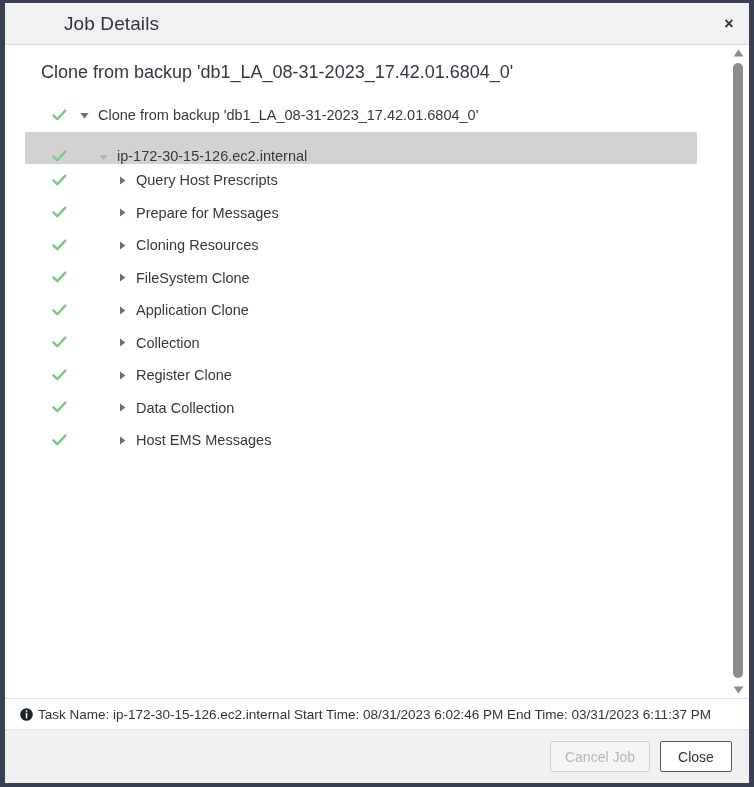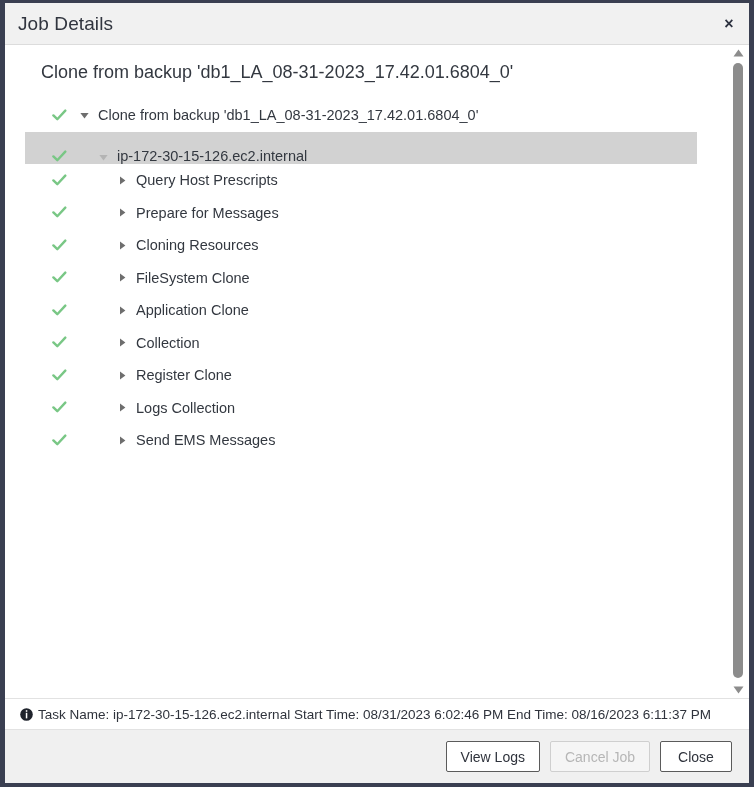--- a/index.html
+++ b/index.html
@@ -28,20 +28,21 @@
   }
   
   .titlebar {
     position: relative;
     height: 41px;
     flex: 0 0 41px;
     background: #f1f1f1;
     border-bottom: 1px solid #dcdcdc;
     display: flex;
     align-items: center;
+    padding-left: 46px;
   }
   .titlebar-title {
     font-size: 19px;
     color: #31353f;
     padding-left: 13px;
     letter-spacing: 0.1px;
     white-space: nowrap;
   }
   .close-btn {
     position: absolute;
@@ -359,34 +360,34 @@
             <div class="status-icon">
               <svg width="15" height="13" viewBox="0 0 15 13">
                 <path d="M1.4 6.4 L5.3 10.2 L13.3 1.6" stroke="#79c785" stroke-width="2.4" fill="none" stroke-linecap="round" stroke-linejoin="round"></path>
               </svg>
             </div>
             <div class="twisty">
               <svg width="7" height="9" viewBox="0 0 7 9">
                 <polygon points="1,0.4 6.4,4.5 1,8.6" fill="#6e6e6e"></polygon>
               </svg>
             </div>
-            <div class="node-label">Logs Collection</div>
-          </div>
-          <div class="tree-row lvl2">
-            <div class="status-icon">
-              <svg width="15" height="13" viewBox="0 0 15 13">
-                <path d="M1.4 6.4 L5.3 10.2 L13.3 1.6" stroke="#79c785" stroke-width="2.4" fill="none" stroke-linecap="round" stroke-linejoin="round"></path>
-              </svg>
-            </div>
-            <div class="twisty">
-              <svg width="7" height="9" viewBox="0 0 7 9">
-                <polygon points="1,0.4 6.4,4.5 1,8.6" fill="#6e6e6e"></polygon>
-              </svg>
-            </div>
-            <div class="node-label">Send EMS Messages</div>
+            <div class="node-label">Data Collection</div>
+          </div>
+          <div class="tree-row lvl2">
+            <div class="status-icon">
+              <svg width="15" height="13" viewBox="0 0 15 13">
+                <path d="M1.4 6.4 L5.3 10.2 L13.3 1.6" stroke="#79c785" stroke-width="2.4" fill="none" stroke-linecap="round" stroke-linejoin="round"></path>
+              </svg>
+            </div>
+            <div class="twisty">
+              <svg width="7" height="9" viewBox="0 0 7 9">
+                <polygon points="1,0.4 6.4,4.5 1,8.6" fill="#6e6e6e"></polygon>
+              </svg>
+            </div>
+            <div class="node-label">Host EMS Messages</div>
           </div>
         </div>
     </div>
 
     <div class="scrollbar">
       <div class="sb-arrow">
         <svg width="11" height="8" viewBox="0 0 11 8">
             <polygon points="5.5,0.5 10.5,7.5 0.5,7.5" fill="#8c8c8c"></polygon>
           </svg>
       </div>
@@ -402,22 +403,21 @@
   </div>
 
   <div class="statusbar">
     <div class="info-icon">
       <svg width="13" height="13" viewBox="0 0 13 13">
         <circle cx="6.5" cy="6.5" r="6.3" fill="#1f232c"></circle>
         <rect x="5.8" y="2.2" width="1.5" height="1.6" fill="#ffffff"></rect>
         <rect x="5.8" y="4.8" width="1.5" height="5.6" fill="#ffffff"></rect>
       </svg>
     </div>
-    <div class="status-text">Task Name: ip-172-30-15-126.ec2.internal Start Time: 08/31/2023 6:02:46 PM End Time: 08/16/2023 6:11:37 PM</div>
+    <div class="status-text">Task Name: ip-172-30-15-126.ec2.internal Start Time: 08/31/2023 6:02:46 PM End Time: 03/31/2023 6:11:37 PM</div>
   </div>
 
   <div class="footer">
-    <div class="btn">View Logs</div>
     <div class="btn disabled">Cancel Job</div>
     <div class="btn">Close</div>
   </div>
 
 </div>
 
 </body></html>

